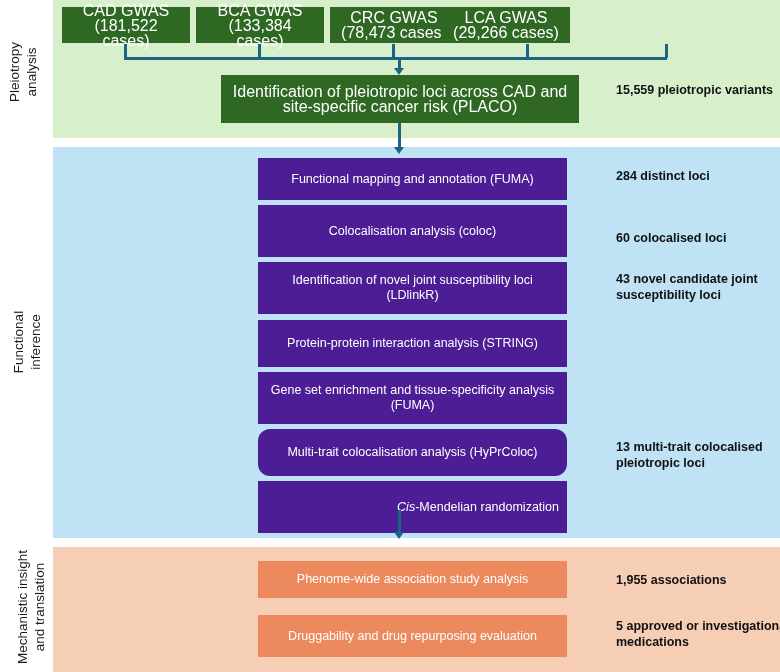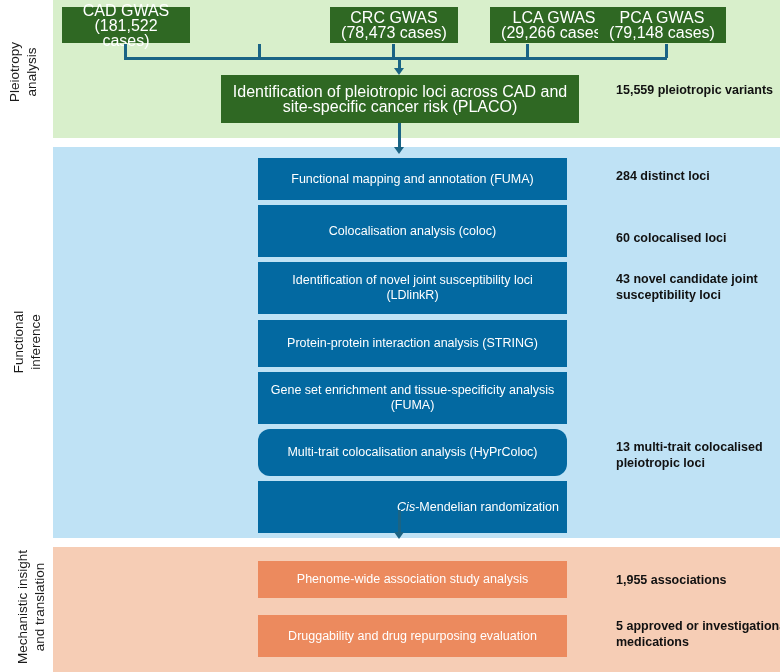--- a/index.html
+++ b/index.html
@@ -37,29 +37,29 @@
   .box{
     position:absolute;
     display:flex;align-items:center;justify-content:center;
     text-align:center;
     color:#ffffff;
     box-sizing:border-box;
     padding:2px 8px;
     line-height:15px;
   }
   .box-green{background:#2f6823;font-size:16px;}
-  .box-blue {background:#0369a1;font-size:12.5px;}
+  .box-blue {background:#4c1d95;font-size:12.5px;}
   .box-orange{background:#ec8a5e;font-size:12.5px;}
 
   
   .gwas{top:7px;height:36px;width:128px;}
   .gwas-1{left:62px;}
   .gwas-2{left:196px;}
   .gwas-3{left:330px;}
-  .gwas-4{left:490px;}
+  .gwas-4{left:442px;}
   .gwas-5{left:598px;}
 
   .placo{left:221px;top:75px;width:358px;height:48px;}
 
   
   .bbox{left:258px;width:309px;}
   .b1{top:158px;height:42px;}
   .b2{top:205px;height:52px;}
   .b3{top:262px;height:52px;}
   .b4{top:320px;height:47px;}
@@ -129,31 +129,31 @@
 analysis</div>
   <div class="vlabel vlabel-func">Functional
 inference</div>
   <div class="vlabel vlabel-mech">Mechanistic insight
 and translation</div>
 
   <div class="box box-green gwas gwas-1">
     <span><span>CAD GWAS</span><br>
           <span>(181,522 cases)</span></span>
   </div>
+  <div class="box box-green gwas gwas-2">
+    <span><span>BCA GWAS</span><br>
+          <span>(133,384 cases)</span></span>
+  </div>
   <div class="box box-green gwas gwas-3">
     <span><span>CRC GWAS</span><br>
           <span>(78,473 cases)</span></span>
   </div>
   <div class="box box-green gwas gwas-4">
     <span><span>LCA GWAS</span><br>
           <span>(29,266 cases)</span></span>
-  </div>
-  <div class="box box-green gwas gwas-5">
-    <span><span>PCA GWAS</span><br>
-          <span>(79,148 cases)</span></span>
   </div>
 
   <div class="conn stub stub-1"></div>
   <div class="conn stub stub-2"></div>
   <div class="conn stub stub-3"></div>
   <div class="conn stub stub-4"></div>
   <div class="conn stub stub-5"></div>
   <div class="conn bus"></div>
   <div class="conn drop1"></div>
   <div class="arrow arrow1"></div>

